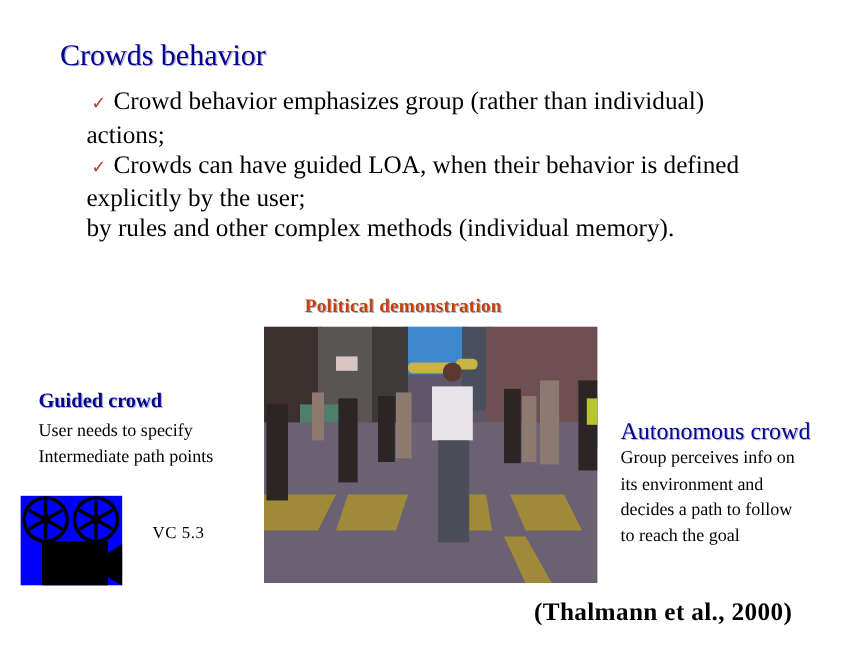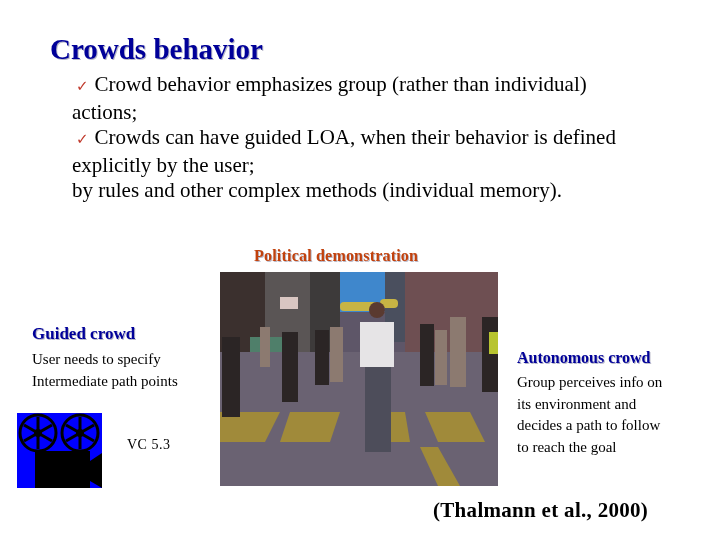--- a/index.html
+++ b/index.html
@@ -2,46 +2,46 @@
 <html><head>
   <meta charset="utf-8">
   <style>
     html, body { margin:0; padding:0; }
     body {
       width:720px; height:540px; background:#ffffff; position:relative; overflow:hidden;
       font-family: "Liberation Serif", "DejaVu Serif", serif; color:#000;
     }
     .abs { position:absolute; }
     .title {
-      left:50px; top:33px; font-size:29px; font-weight:bold; color:#000099;
+      left:50px; top:33px; font-size:25px; font-weight:normal; color:#000099;
       text-shadow: 1px 1px 0 #b8b8c8;
     }
     .bullets {
       left:50px; top:72px; width:650px; font-size:21px; line-height:25.5px;margin-left:22px;
     }
     .bullet-line { white-space:nowrap; }
     .check { color:#c0392b; font-family:"DejaVu Sans", sans-serif; font-size:15px; margin-right:6px; margin-left:4px; }
     .caption-top {
       left:254px; top:247px; font-size:16px; font-weight:bold; color:#c2410c;
       text-shadow: 1px 1px 0 #b8b8c8; letter-spacing:0.2px;
     }
     .photo { left:220px; top:272px; width:278px; height:214px; overflow:hidden; }
     .guided-title {
       left:32px; top:324px; font-size:17px; font-weight:bold; color:#000099;
       text-shadow: 1px 1px 0 #b8b8c8;
     }
     .guided-text { left:32px; top:348px; font-size:15px; line-height:22px; }
     .auto-title {
-      left:517px; top:349px; font-size:16px; font-weight:bold; color:#000099;
+      left:517px; top:349px; font-size:20px; font-weight:normal; color:#000099;
       text-shadow: 1px 1px 0 #b8b8c8;
     }
     .auto-text { left:517px; top:372px; font-size:15px; line-height:21.5px; width:190px; }
     .projector { left:17px; top:413px; width:85px; height:75px; }
     .vc-label { left:127px; top:437px; font-size:14px; letter-spacing:0.5px; }
-    .citation { left:433px; top:498px; font-size:21px; font-weight:bold; letter-spacing:0.3px; }
+    .citation { left:445px; top:498px; font-size:21px; font-weight:bold; letter-spacing:0.3px; }
   </style>
 </head>
 <body>
 
 <div class="abs title">Crowds behavior</div>
 
 <div class="abs bullets">
   <div>
     <div class="bullet-line"><span class="check">✓</span><span>Crowd behavior emphasizes group (rather than individual)</span></div>
     <div>actions;</div>

